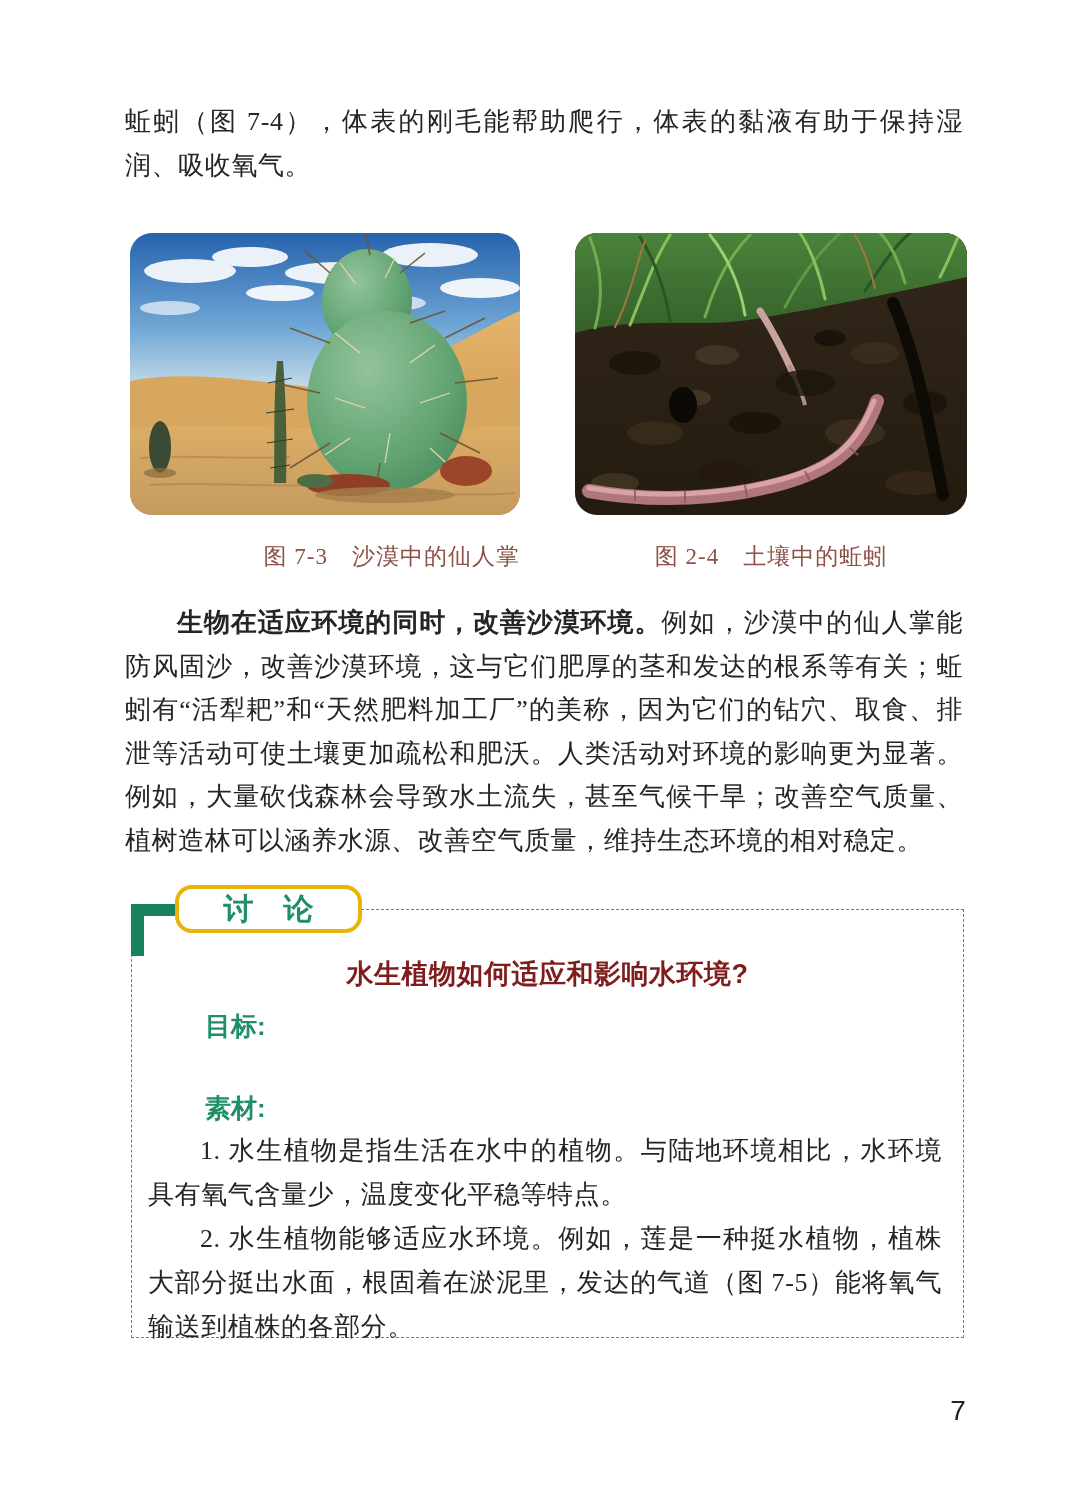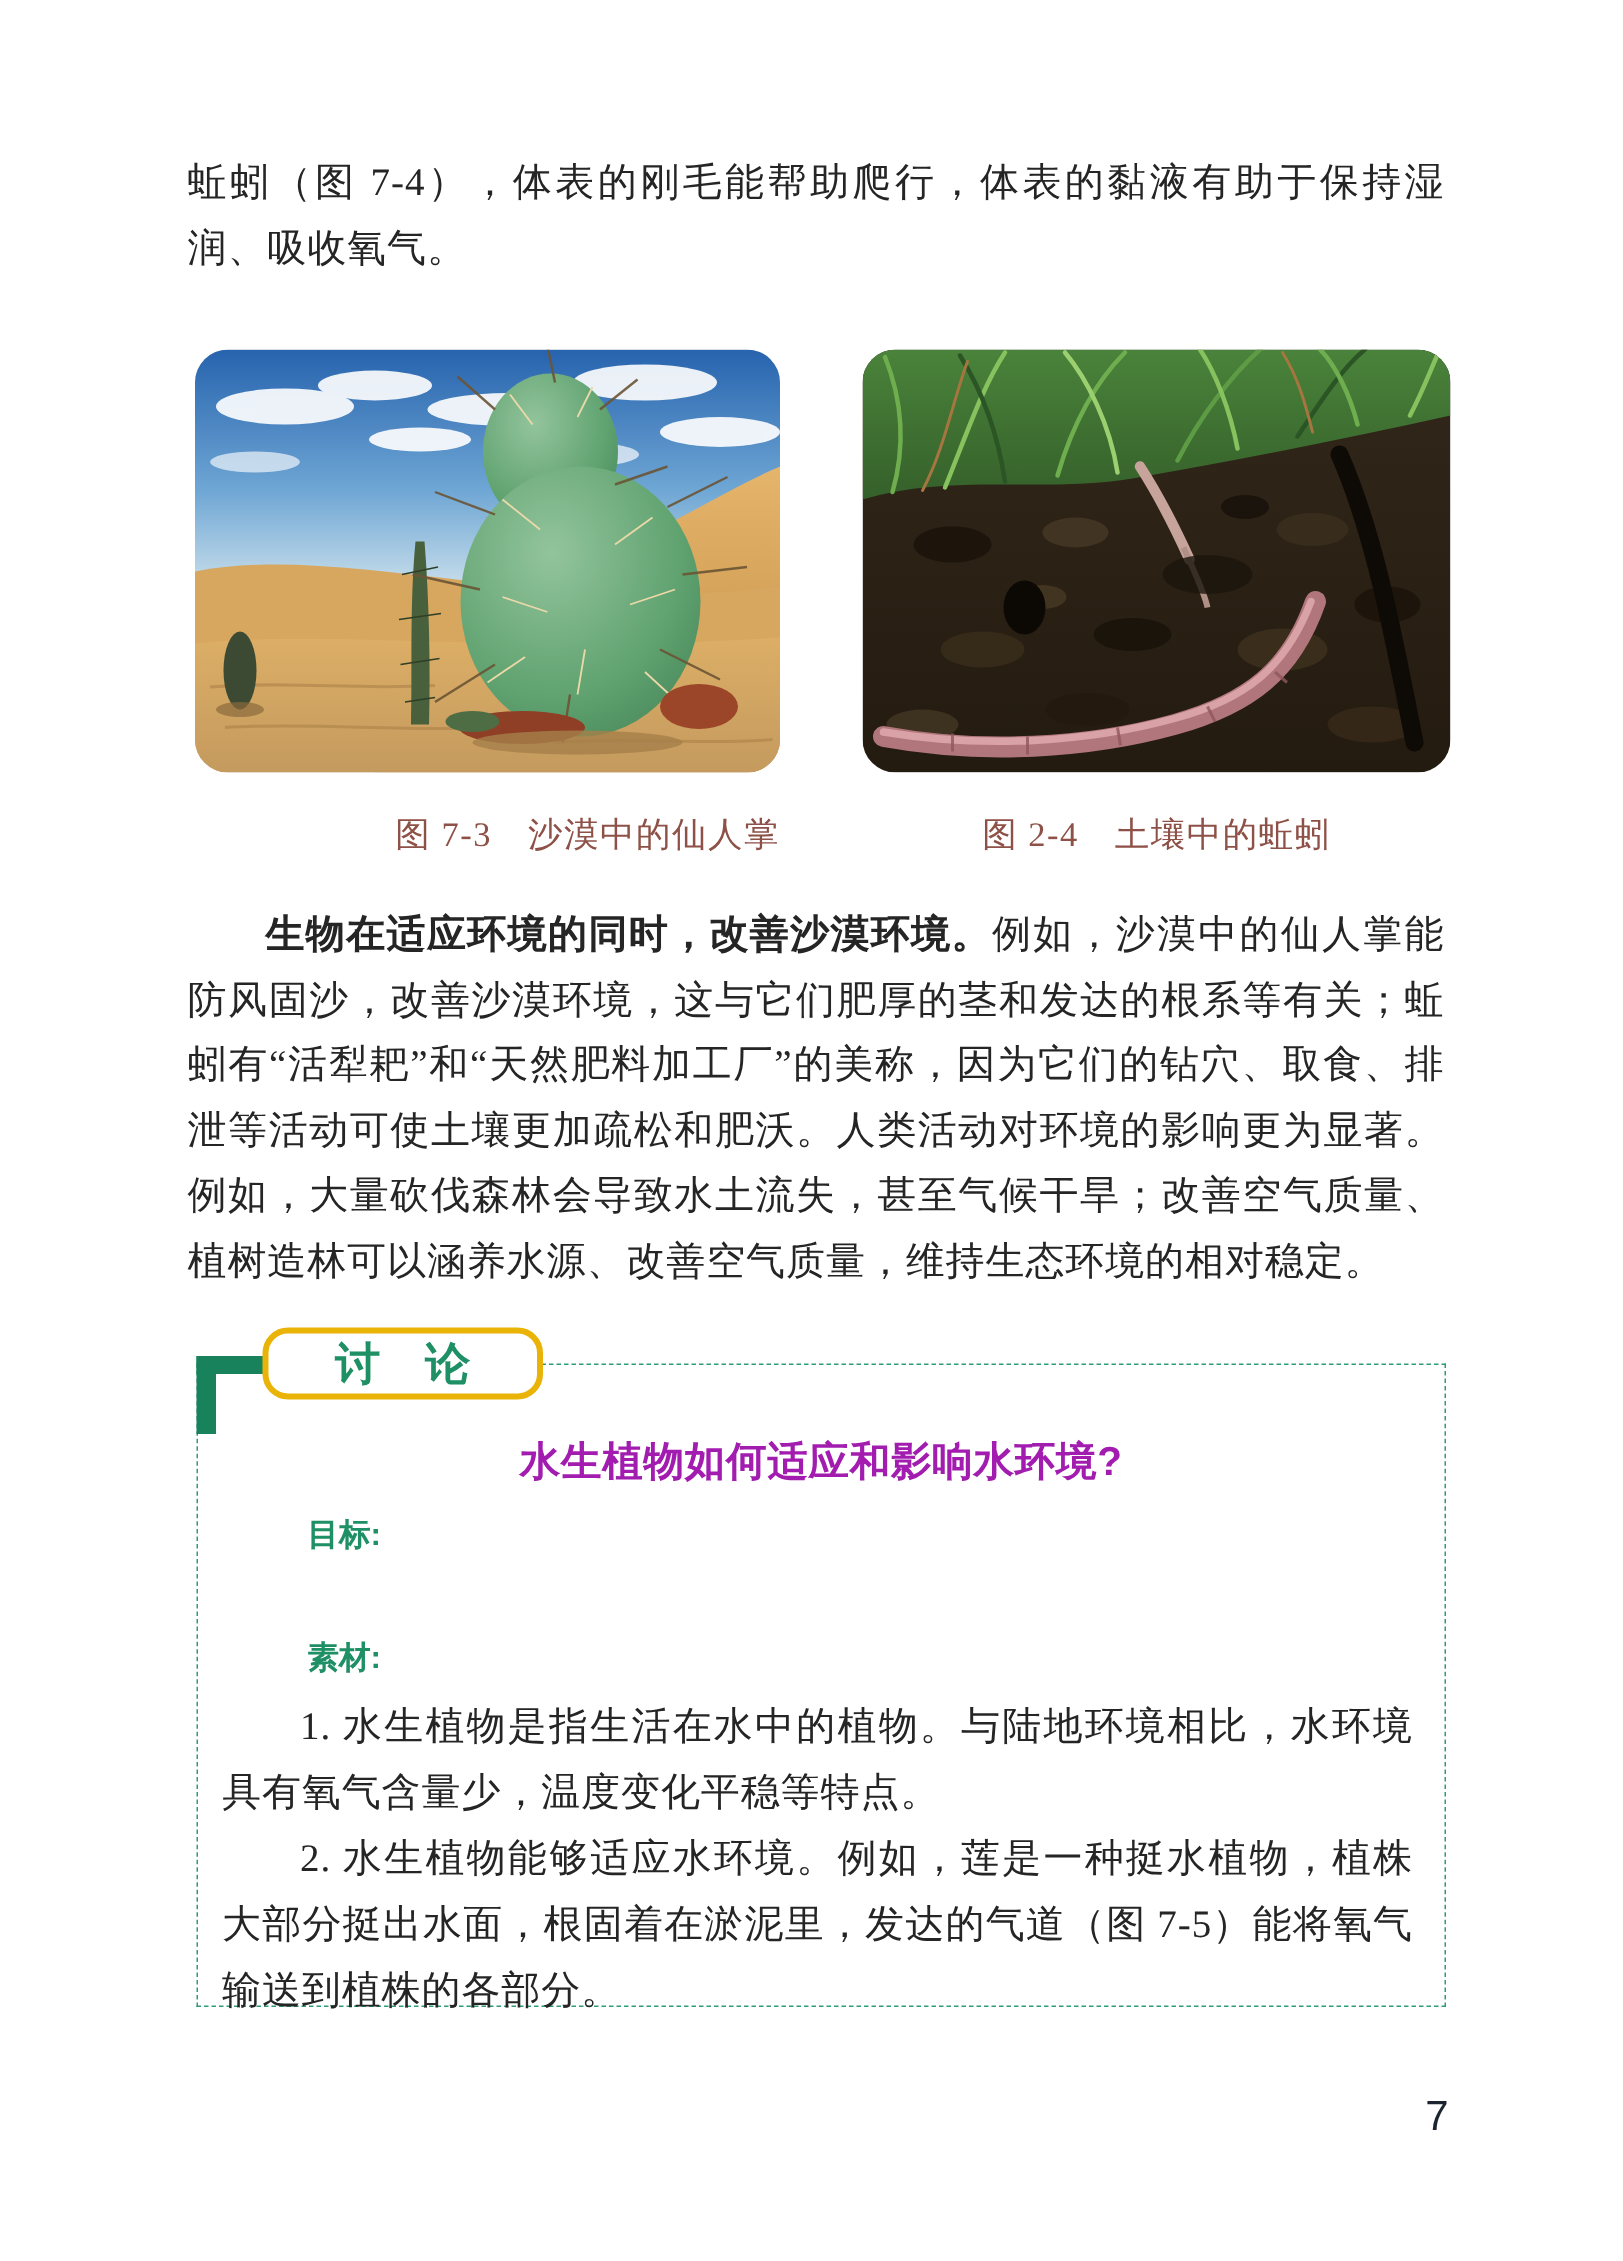--- a/index.html
+++ b/index.html
@@ -29,26 +29,26 @@
   .corner-h { position:absolute; left:131px; top:904px; width:48px; height:12px; background:#17825c; z-index:2; }
   .corner-v { position:absolute; left:131px; top:904px; width:13px; height:52px; background:#17825c; z-index:2; }
   .disc-tab {
     position:absolute; left:175px; top:885px; width:187px; height:48px; z-index:3;
     background:#ffffff; border:4px solid #eab308; border-radius:17px;
     display:flex; align-items:center; justify-content:center;
     font-family:"Liberation Sans", sans-serif; font-weight:bold; font-size:30px; color:#1f8f65;
   }
   .disc-title {
     position:absolute; left:131px; top:956px; width:833px; text-align:center;
-    font-family:"Liberation Sans", sans-serif; font-weight:bold; font-size:27px; color:#a21caf;
+    font-family:"Liberation Sans", sans-serif; font-weight:bold; font-size:27px; color:#7f1d1d;
     letter-spacing:0.5px;
   }
   .disc-label {
     position:absolute; left:205px;
-    font-family:"Liberation Sans", sans-serif; font-weight:bold; font-size:21px; color:#1f8f65;
+    font-family:"Liberation Sans", sans-serif; font-weight:bold; font-size:26px; color:#1f8f65;
   }
   #goal-label { top:1009px; }
   #material-label { top:1091px; }
   #goal-text { position:absolute; left:205px; top:1050px; font-size:26px; letter-spacing:0.6px; }
   .disc-item {
     position:absolute; left:148px; width:794px; font-size:26px; line-height:44px;
     text-align:justify; text-indent:2em; letter-spacing:0.6px;
   }
   #item1 { top:1129px; }
   #item2 { top:1217px; }

